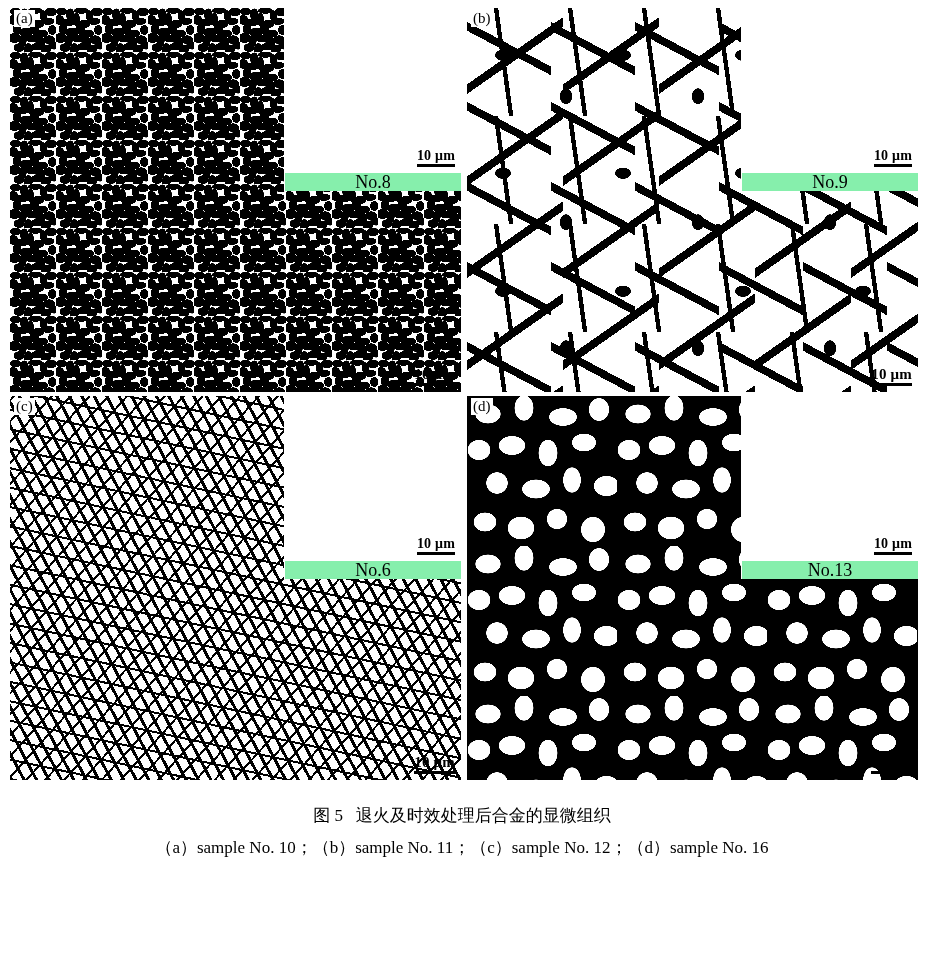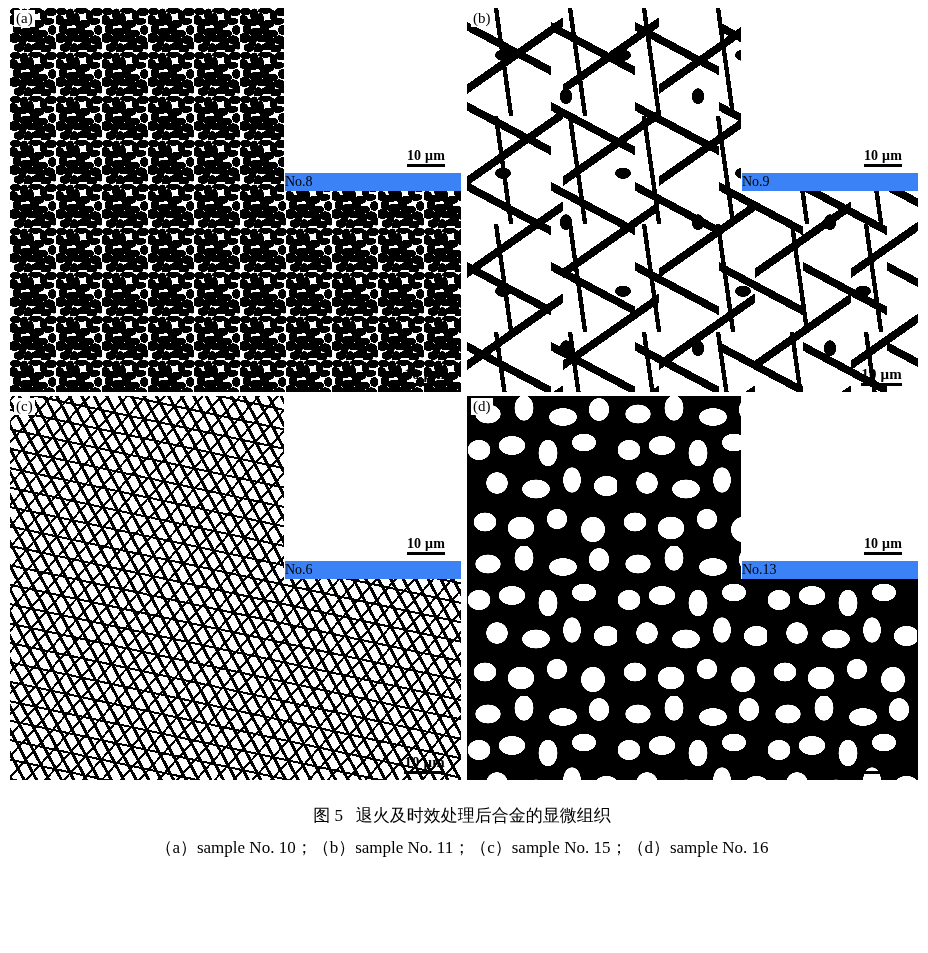--- a/index.html
+++ b/index.html
@@ -131,29 +131,29 @@
     border-left: 1px solid #fff;
   }
   .inset-img {
     position: relative;
     width: 176px;
     height: 165px;
     overflow: hidden;
     background: #fff;
   }
   .inset-caption {
-    text-align: left;
-    font-size: 14px;
+    text-align: center;
+    font-size: 18px;
     line-height: 18px;
-    background: #3b82f6;
+    background: #86efac;
     font-family: "Liberation Serif", serif;
   }
   .scalebar {
     position: absolute;
-    right: 16px;
+    right: 6px;
     bottom: 6px;
     text-align: center;
     color: #000;
     font-family: "Liberation Serif", serif;
   }
   .scalebar .bar {
     height: 3px;
     background: #000;
     margin: 1px 0 0 0;
   }
@@ -257,16 +257,16 @@
       <div class="scalebar large">
         <div class="txt">10 μm</div>
         <div class="bar"></div>
       </div>
     </div>
 
   </div>
 
   <div class="caption">
     <div class="cap-line cn">图 5   退火及时效处理后合金的显微组织</div>
-    <div class="cap-line en">（a）sample No. 10；（b）sample No. 11；（c）sample No. 15；（d）sample No. 16</div>
+    <div class="cap-line en">（a）sample No. 10；（b）sample No. 11；（c）sample No. 12；（d）sample No. 16</div>
   </div>
 
 </div>
 
 </body></html>

